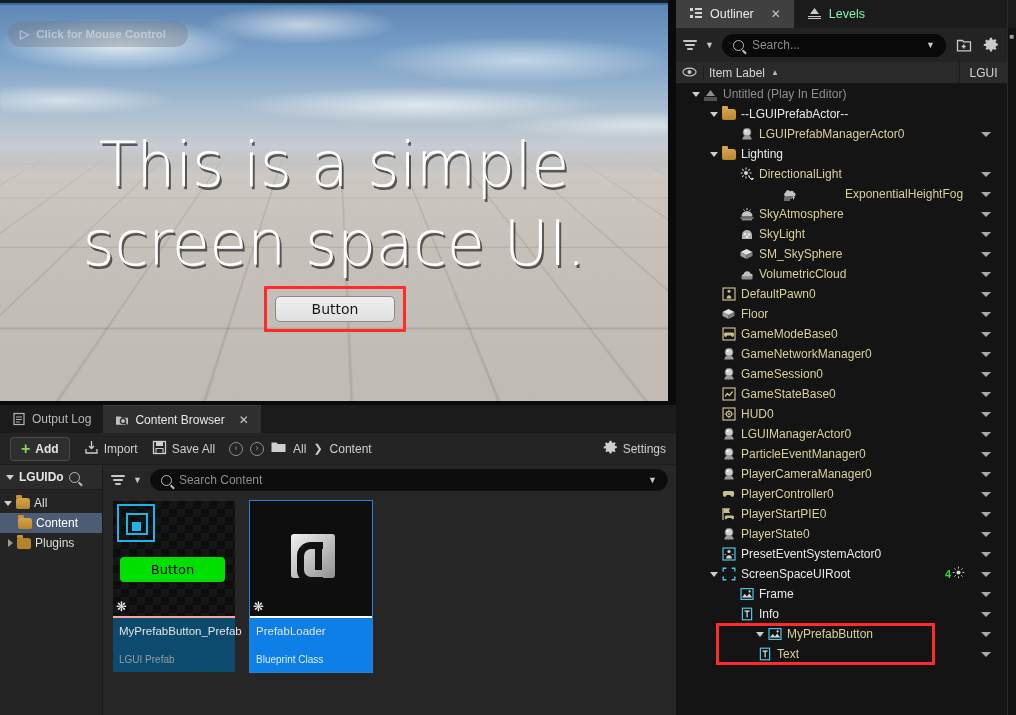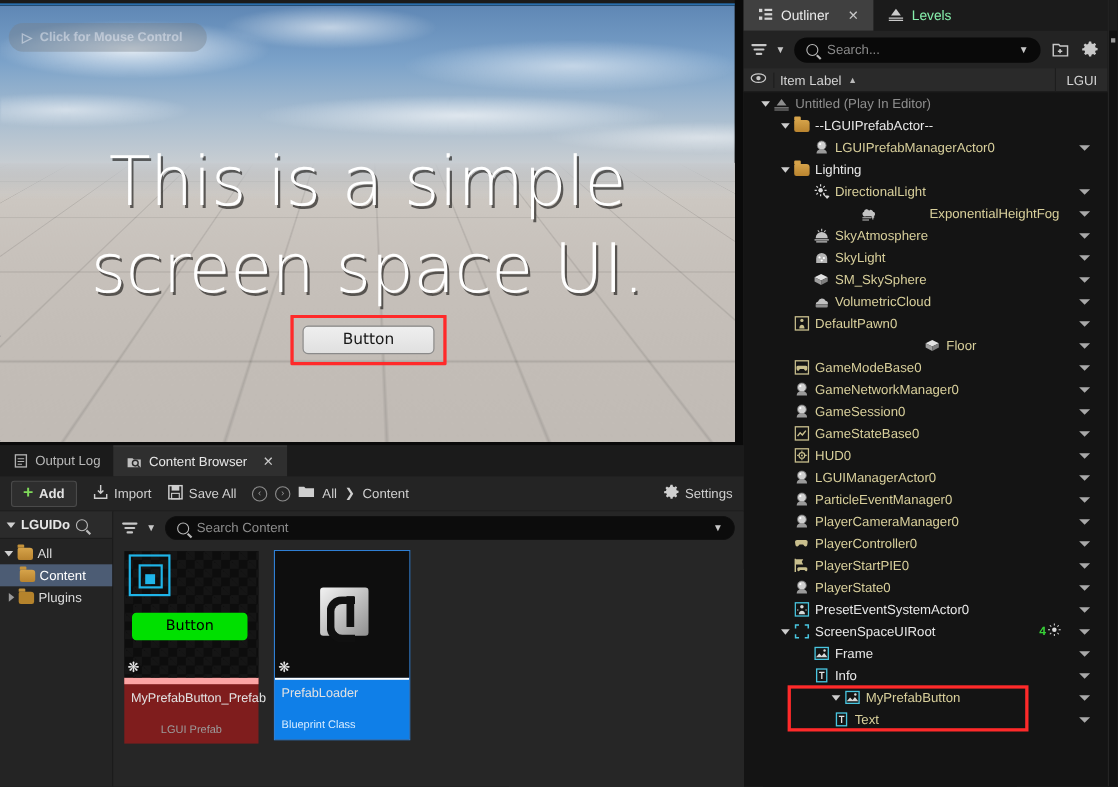--- a/index.html
+++ b/index.html
@@ -183,21 +183,21 @@
   }
   .bp-ico::before{
     content:""; position:absolute; left:6px; top:8px; width:19px; height:28px;
     border:7px solid #101010; border-right:none; border-radius:14px 0 0 14px;
   }
   .bp-ico::after{
     content:""; position:absolute; left:24px; top:8px; width:7px; height:28px; background:#101010;
   }
   .tile-name{ padding:6px 6px 3px; font-size:11.5px; line-height:14px; color:#e2e2e2; min-height:36px;}
   .tile-meta{ padding:0 6px 7px; font-size:10px; color:#9c9c9c;}
-  .tile.a .tile-foot{ background:#7f1d1d; border-top:6px solid #fca5a5;text-align:center;}
+  .tile.a .tile-foot{ background:#0c4a6e; border-top:2px solid #fca5a5;}
   .tile.sel .tile-foot{ background:#0f7fe8; border-top:2px solid #ffffff;}
   .tile.sel .tile-meta{ color:#d8ecff;}
 
   
   .right-col{ width:340px; height:715px; background:#1f1f1f; display:flex; position:relative;}
   .outliner{ width:331px; display:flex; flex-direction:column; background:#1f1f1f;}
   .ol-tabs{ height:28px; background:#1b1b1b; display:flex; align-items:flex-end;}
   .ol-tab{ display:flex; align-items:center; gap:7px; height:28px; padding:0 13px; color:#86efac; font-size:12.5px; cursor:default;}
   .ol-tab.active{ background:#404040; color:#eaeaea;}
   .ol-tab .x{ margin-left:10px; font-size:12px; color:#c7c7c7;}
@@ -620,21 +620,21 @@
             <span class="sicon">
               <svg width="14" height="14" viewBox="0 0 14 14">
                 <rect x="1" y="1" width="12" height="12" fill="none" stroke="#c9bf8d" stroke-width="1.2"></rect>
                 <circle cx="7" cy="4.3" r="1.5" fill="#c9bf8d"></circle>
                 <path d="M4.6 11.6c0-2 1-3.3 2.4-3.3s2.4 1.3 2.4 3.3z" fill="#c9bf8d"></path>
               </svg>
             </span>
             <span class="nm">DefaultPawn0</span>
             <span class="arrow"></span>
           </div>
-          <div class="row " style="padding-left: 32px; justify-content: center;">
+          <div class="row " style="padding-left: 32px;">
             <span class="disc"></span>
             <span class="sicon">
               <svg width="15" height="13" viewBox="0 0 15 13">
                 <path d="M7.5 1l6 3-6 3-6-3z" fill="#e2e2e2"></path>
                 <path d="M1.5 4v4l6 3V7z" fill="#9e9e9e"></path>
                 <path d="M13.5 4v4l-6 3V7z" fill="#7d7d7d"></path>
               </svg>
             </span>
             <span class="nm">Floor</span>
             <span class="arrow"></span>

